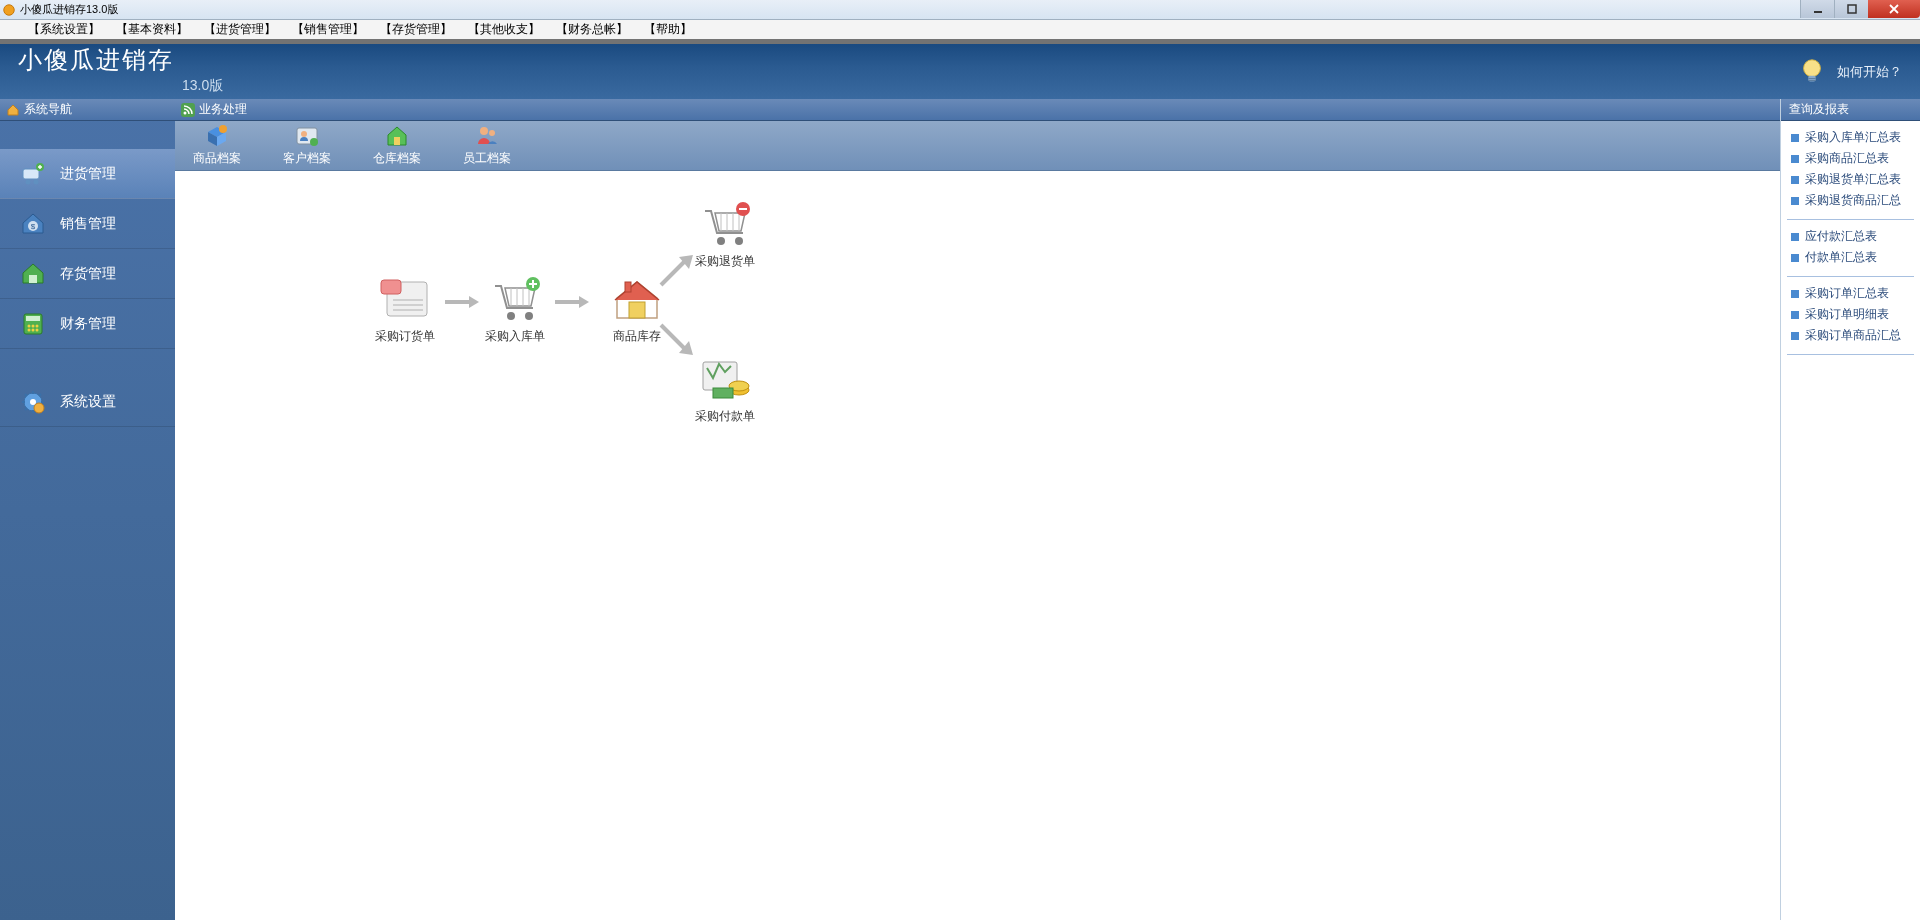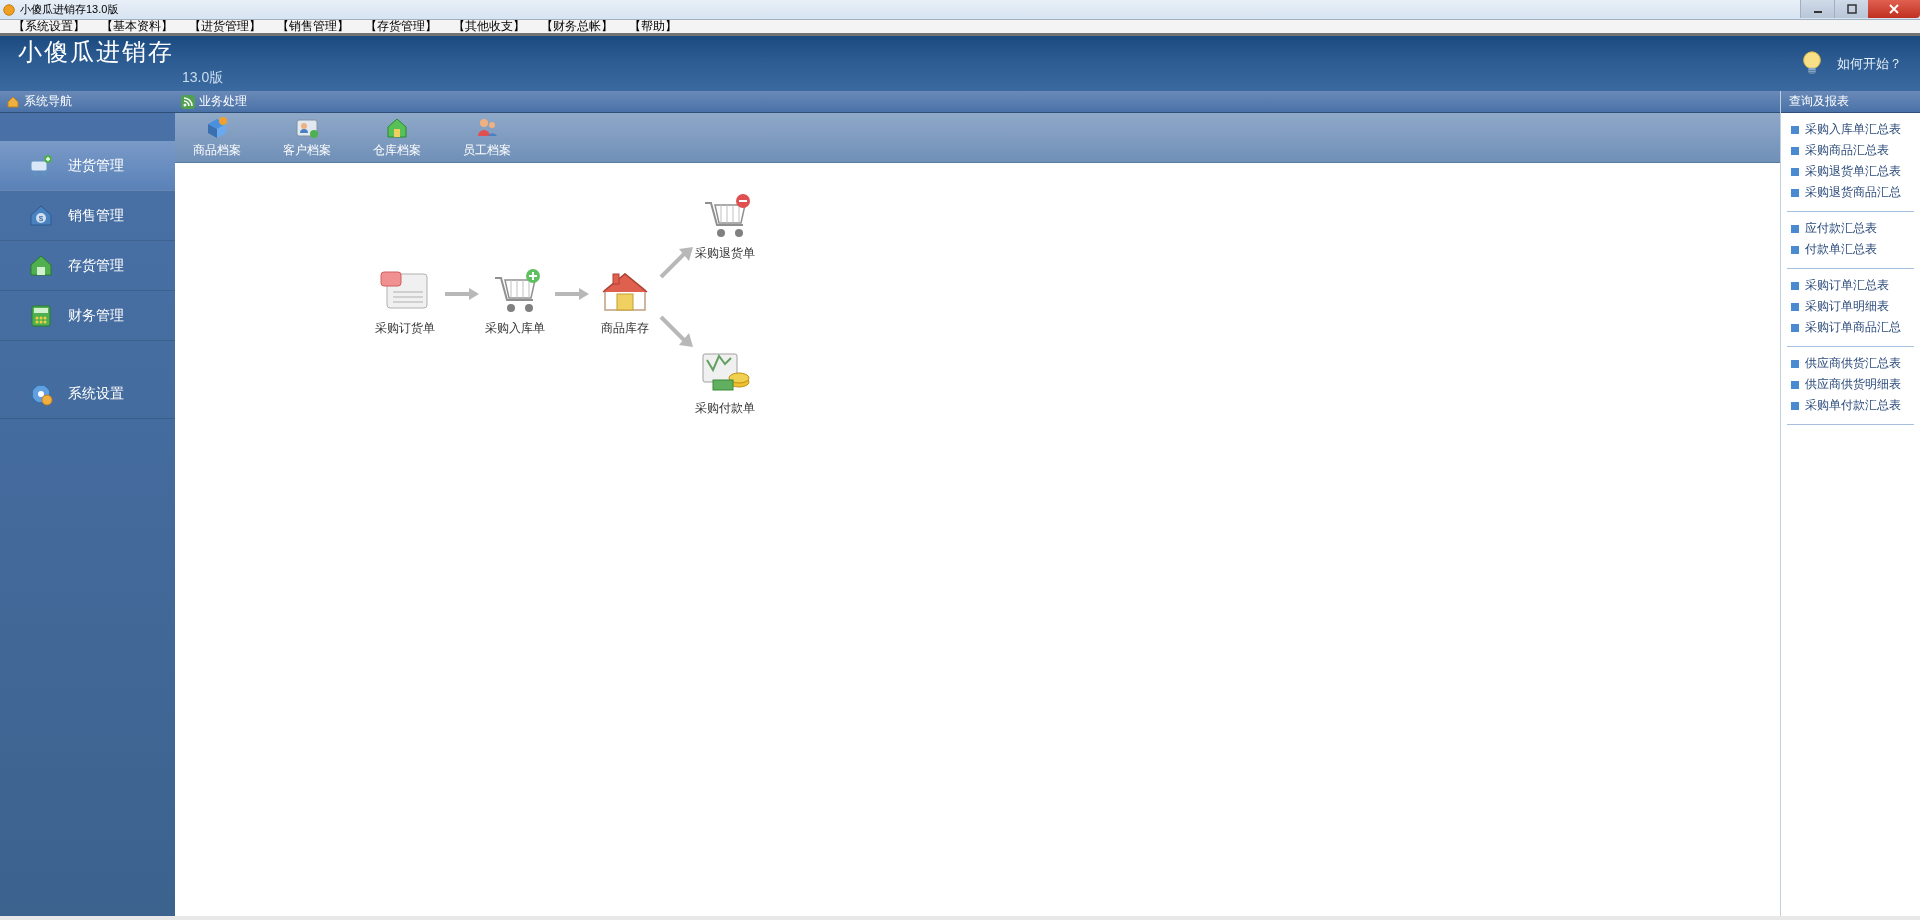--- a/index.html
+++ b/index.html
@@ -8,38 +8,38 @@
 
 .titlebar { height:20px; background:linear-gradient(#e8eff7,#d7e4f2); display:flex; align-items:center; padding-left:2px; border-bottom:1px solid #a0b0c0; position:relative; }
 .titlebar .icon-small { width:14px; height:14px; margin-right:4px; }
 .titlebar .title { font-size:11px; color:#000; }
 .winbtns { position:absolute; right:0; top:0; display:flex; }
 .winbtn { width:34px; height:18px; display:flex; align-items:center; justify-content:center; }
 .winbtn.min,.winbtn.max { background:linear-gradient(#d0dae8,#b8c6d8); border-left:1px solid #a0b0c0; }
 .winbtn.close { width:52px; background:linear-gradient(#e06050,#c03020); border-bottom-right-radius:4px; }
 
 
-.menubar { height:16px; background:#f4f4f4; border-bottom:3px solid #737373; display:flex; align-items:center; padding-left:5px; }
+.menubar { height:24px; background:#f4f4f4; border-bottom:5px solid #737373; display:flex; align-items:center; padding-left:20px; }
 .menubar .mi { padding:0 8px; font-size:12px; color:#000; cursor:pointer; }
 
 
 .header-band { height:55px; background:linear-gradient(#1a4a80,#2a5a90 40%,#3a6aa0); display:flex; color:#fff; padding:0 18px; position:relative; }
 .app-title { font-size:24px; font-weight:normal; letter-spacing:2px; }
 .app-ver { font-size:14px; color:#cde; margin-left:8px; align-self:flex-end; margin-bottom:4px; }
 .header-right { margin-left:auto; display:flex; align-items:center; gap:10px; }
 .bulb-icon { width:30px; height:30px; }
 .howto { color:#e8f0fa; font-size:13px; }
 
 
 .content { display:flex; height:825px;border-radius:18px; }
 
 
 .sidebar { width:175px; background:linear-gradient(#4a72a8,#3c628e); display:flex; flex-direction:column; }
 .sidebar-head { height:22px; background:linear-gradient(#6a8ab8,#4a72a8); display:flex; align-items:center; padding:0 6px; color:#fff; font-size:12px; gap:4px; border-bottom:1px solid #2f4f78; }
-.side-item { height:50px; display:flex; align-items:center; padding-left:28px; gap:14px; color:#fff; font-size:14px; cursor:pointer; border-bottom:1px solid rgba(0,0,0,0.12); }
+.side-item { height:50px; display:flex; align-items:center; padding-left:20px; gap:14px; color:#fff; font-size:14px; cursor:pointer; border-bottom:1px solid rgba(0,0,0,0.12); }
 .side-item.active { background:linear-gradient(#7a9ac8,#5a82b8); }
 .side-spacer { height:28px; }
 .side-icon { width:26px; height:26px; flex-shrink:0; }
 
 
 .main { flex:1; display:flex; flex-direction:column; background:#fff; }
 .main-head { height:22px; background:linear-gradient(#6a8ab8,#4a72a8); display:flex; align-items:center; padding:0 6px; color:#fff; font-size:12px; gap:4px; border-bottom:1px solid #2f4f78; }
 .toolbar { height:50px; background:linear-gradient(#8fa8c8,#7090b8); display:flex; align-items:center; padding:0 12px; gap:30px; border-bottom:1px solid #5a7aa0; }
 .tb-item { display:flex; flex-direction:column; align-items:center; gap:2px; cursor:pointer; min-width:60px; }
 .tb-item span { color:#fff; font-size:12px; }
@@ -240,21 +240,21 @@
               <path d="M26 12 v18 M32 12 v18 M38 12 v18 M44 12 v18"></path>
             </g>
             <circle cx="26" cy="40" r="4" fill="#808080"></circle>
             <circle cx="44" cy="40" r="4" fill="#808080"></circle>
             <circle cx="48" cy="8" r="7" fill="#60c060"></circle>
             <path d="M44 8 h8 M48 4 v8" stroke="#fff" stroke-width="2"></path>
           </svg>
         <span class="lbl">采购入库单</span>
       </div>
 
-      <div class="flow-item" style="left:420px; top:105px">
+      <div class="flow-item" style="left:432px; top:105px">
         <svg class="flow-icon" viewBox="0 0 60 46">
             <path d="M10 22 L30 6 L50 22 V42 H10 Z" fill="#fff" stroke="#c0a080" stroke-width="1.5"></path>
             <path d="M8 24 L30 6 L52 24" fill="#e06050" stroke="#b04030" stroke-width="1.5"></path>
             <rect x="22" y="26" width="16" height="16" fill="#f0d060" stroke="#c0a030"></rect>
             <rect x="18" y="6" width="6" height="10" fill="#e06050" stroke="#b04030"></rect>
           </svg>
         <span class="lbl">商品库存</span>
       </div>
 
       <div class="flow-item" style="left:520px; top:30px">
@@ -343,30 +343,16 @@
           </div>
           <div class="right-link">
             <span class="sq"></span>
             <span>采购订单明细表</span>
           </div>
           <div class="right-link">
             <span class="sq"></span>
             <span>采购订单商品汇总</span>
           </div>
         </div>
-        <div class="right-group">
-          <div class="right-link">
-            <span class="sq"></span>
-            <span>供应商供货汇总表</span>
-          </div>
-          <div class="right-link">
-            <span class="sq"></span>
-            <span>供应商供货明细表</span>
-          </div>
-          <div class="right-link">
-            <span class="sq"></span>
-            <span>采购单付款汇总表</span>
-          </div>
-        </div>
       </div>
   </div>
 
 </div>
 
 </body></html>

